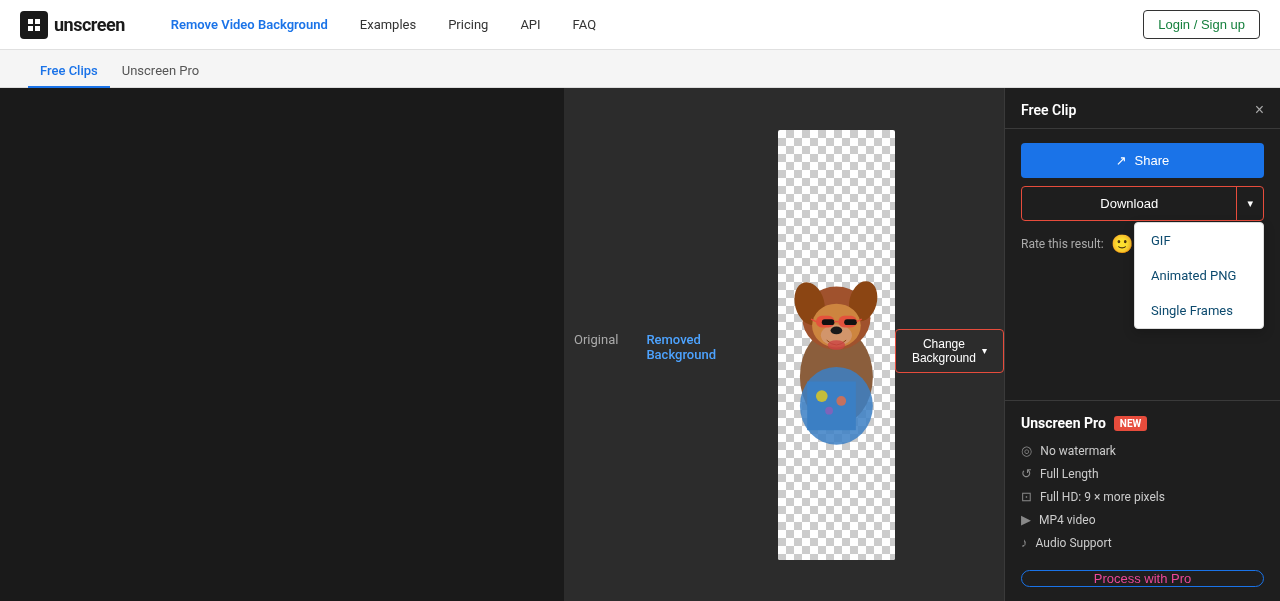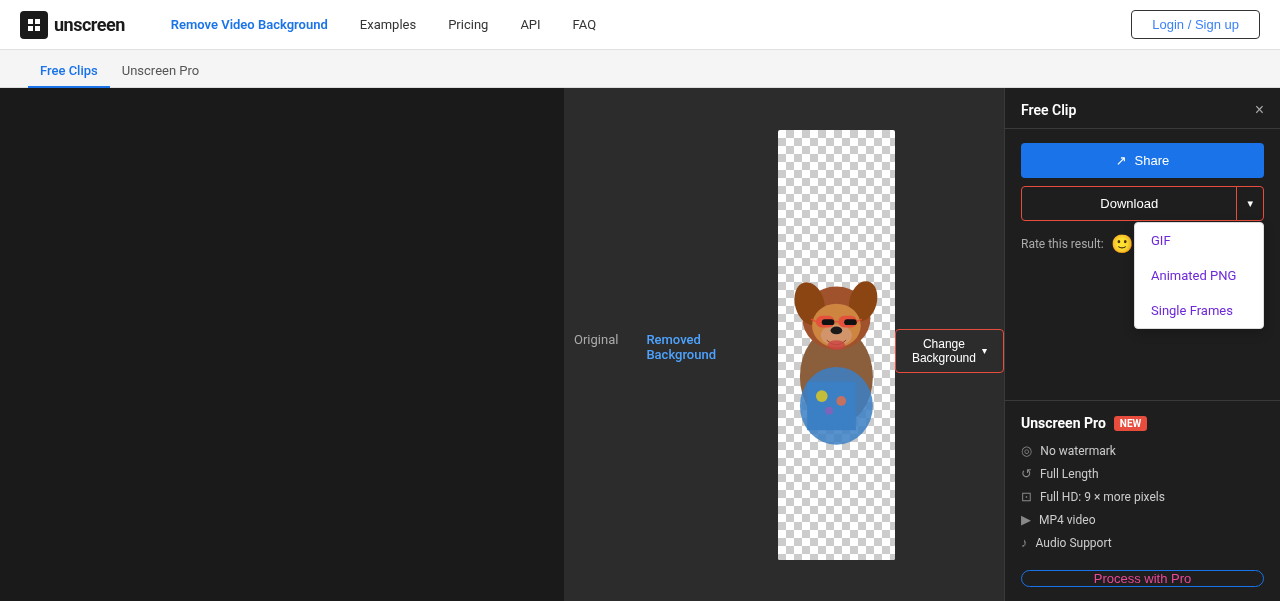--- a/index.html
+++ b/index.html
@@ -49,25 +49,25 @@
       cursor: pointer;
       height: 44px;
       display: flex;
       align-items: center;
     }
     .nav-item.active { color: #1a73e8; font-weight: 600; }
     .login-btn {
       background: #fff;
       border: 1.5px solid #333;
       border-radius: 4px;
-      padding: 6px 20px;
-      font-size: 13px;
-      cursor: pointer;
-      font-weight: 500;
-      color: #3b82f6;
+      padding: 6px 14px;
+      font-size: 13px;
+      cursor: pointer;
+      font-weight: 500;
+      color: #15803d;
     }
 
     
     .sub-nav {
       background: #f5f5f5;
       height: 38px;
       display: flex;
       align-items: flex-end;
       padding: 0 28px;
       border-bottom: 1px solid #ddd;
@@ -268,21 +268,21 @@
       background: #fff;
       border: 1px solid #ddd;
       border-radius: 4px;
       box-shadow: 0 4px 12px rgba(0,0,0,0.2);
       min-width: 130px;
       z-index: 100;
     }
     .dropdown-item {
       padding: 10px 16px;
       font-size: 13px;
-      color: #6d28d9;
+      color: #0c4a6e;
       cursor: pointer;
     }
 
     
     .rate-section {
       display: flex;
       align-items: center;
       gap: 8px;
       font-size: 12px;
       color: #aaa;

